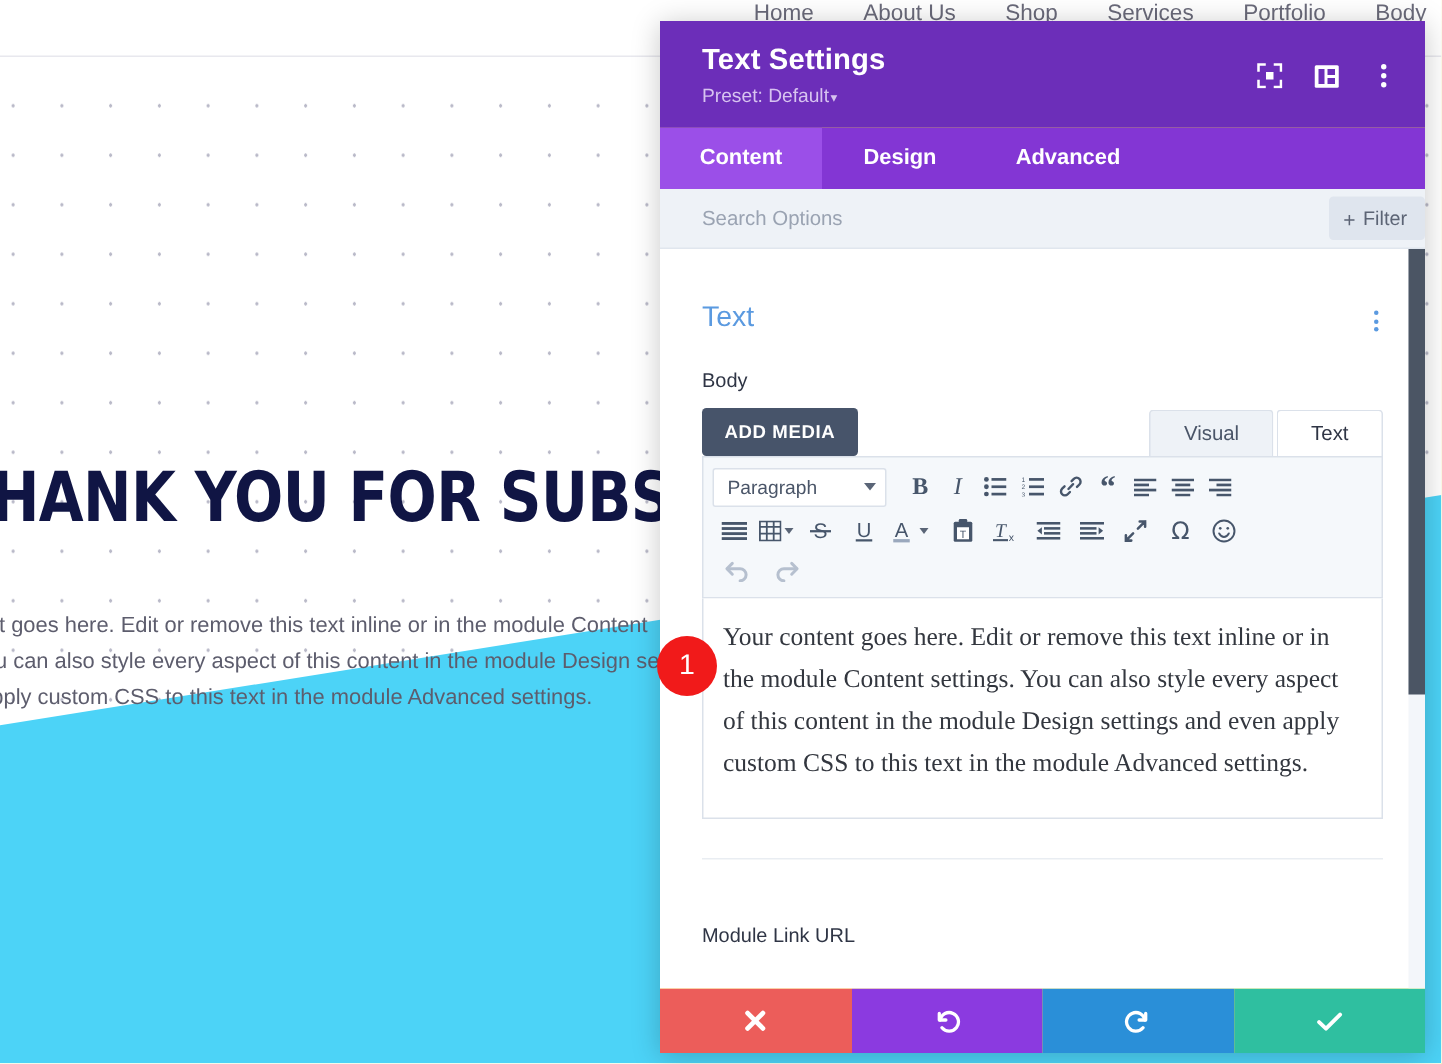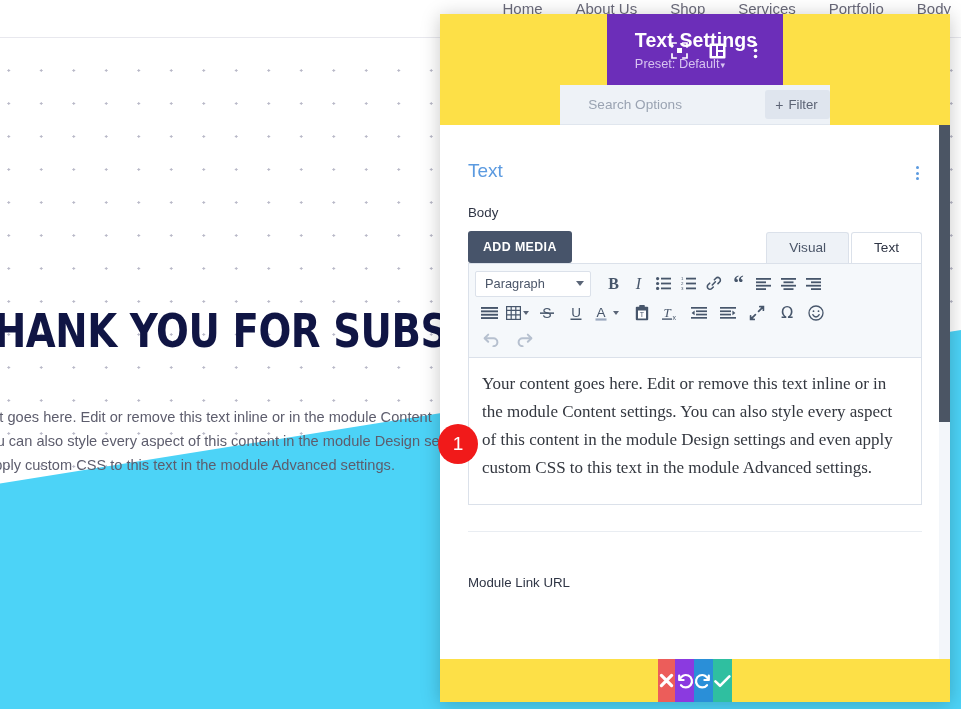--- a/index.html
+++ b/index.html
@@ -71,21 +71,20 @@
   
   #settings-modal {
     position: absolute;
     left: 440px; top: 14px;
     width: 510px; height: 688px;
     background: #fde047;
     box-shadow: 0 2px 18px rgba(0,0,0,0.22);
     display: flex; flex-direction: column;
     overflow: hidden;
     z-index: 10;
-    align-items: center;
   }
 
   
   #modal-header {
     background: #6c2eb9;
     padding: 14px 26px 12px 28px;
     position: relative;
     flex: 0 0 auto;
   }
   #modal-title {
@@ -388,20 +387,25 @@
       <span class="hicon">
         <svg width="5" height="17" viewBox="0 0 5 17">
           <circle cx="2.5" cy="2.5" r="1.8" fill="#fff"></circle>
           <circle cx="2.5" cy="8.5" r="1.8" fill="#fff"></circle>
           <circle cx="2.5" cy="14.5" r="1.8" fill="#fff"></circle>
         </svg>
       </span>
     </div>
   </div>
 
+  <div id="modal-tabs">
+    <div class="tab t0 active">Content</div>
+    <div class="tab t1">Design</div>
+    <div class="tab t2">Advanced</div>
+  </div>
 
   <div id="search-row">
     <input id="search-input" type="text" placeholder="Search Options" style="">
     <button id="filter-button">
       <span class="plus">+</span>
       <span>Filter</span>
     </button>
   </div>
 
   <div id="modal-body">

